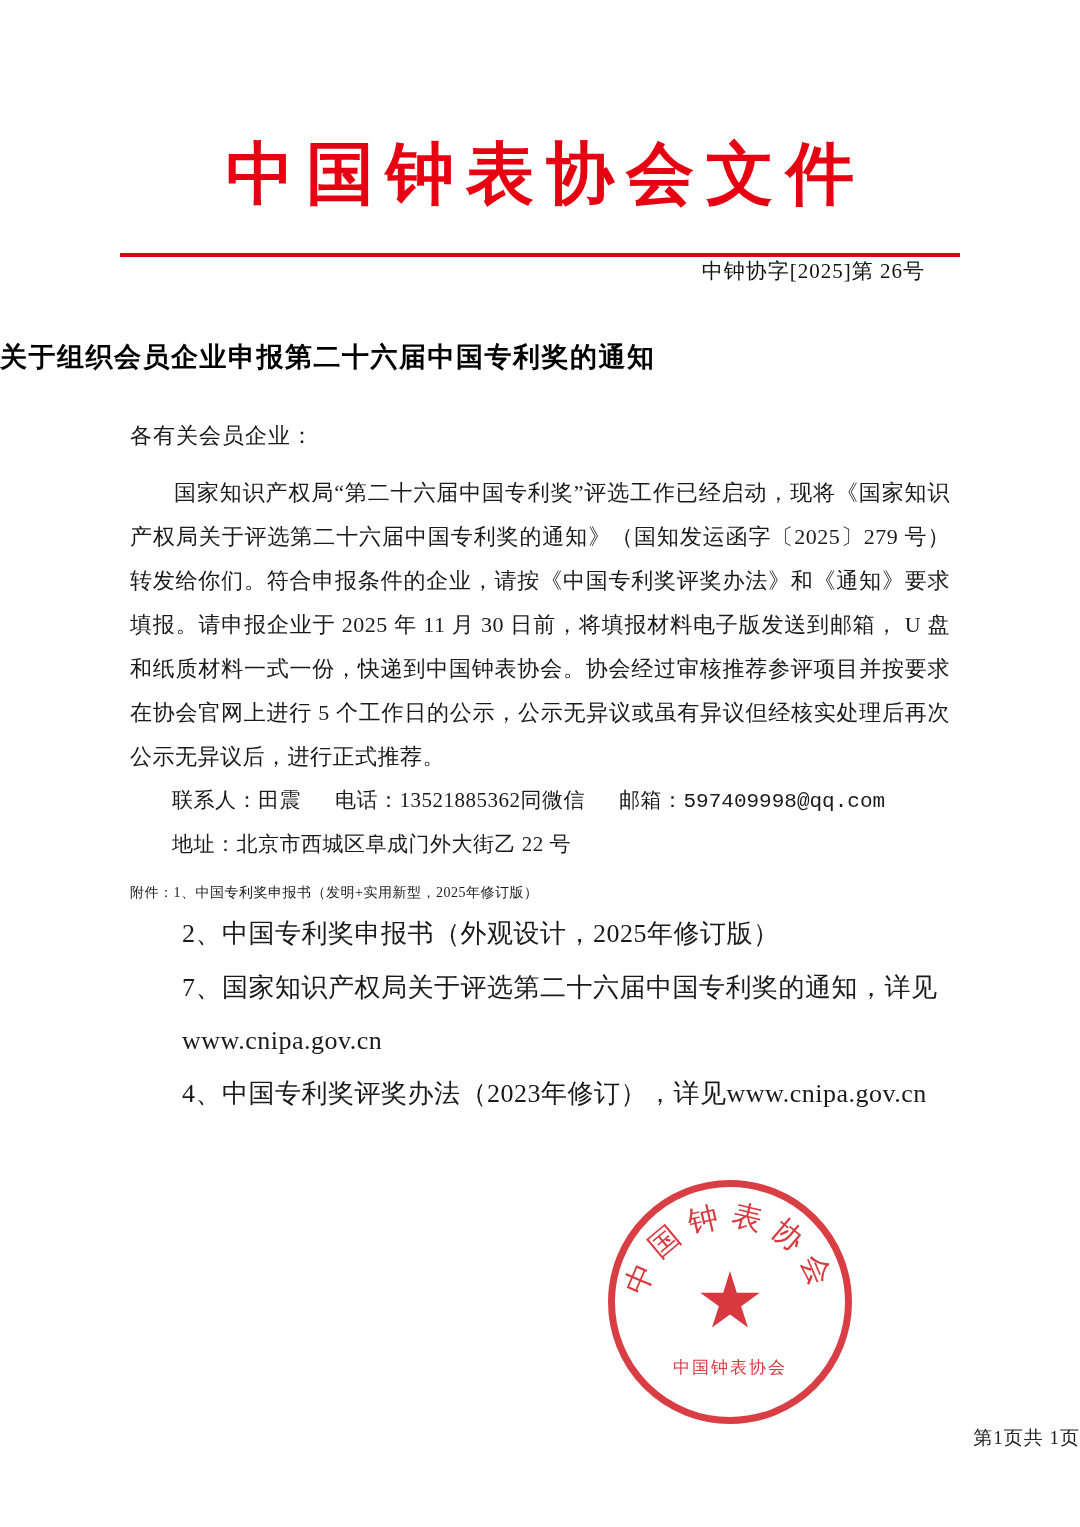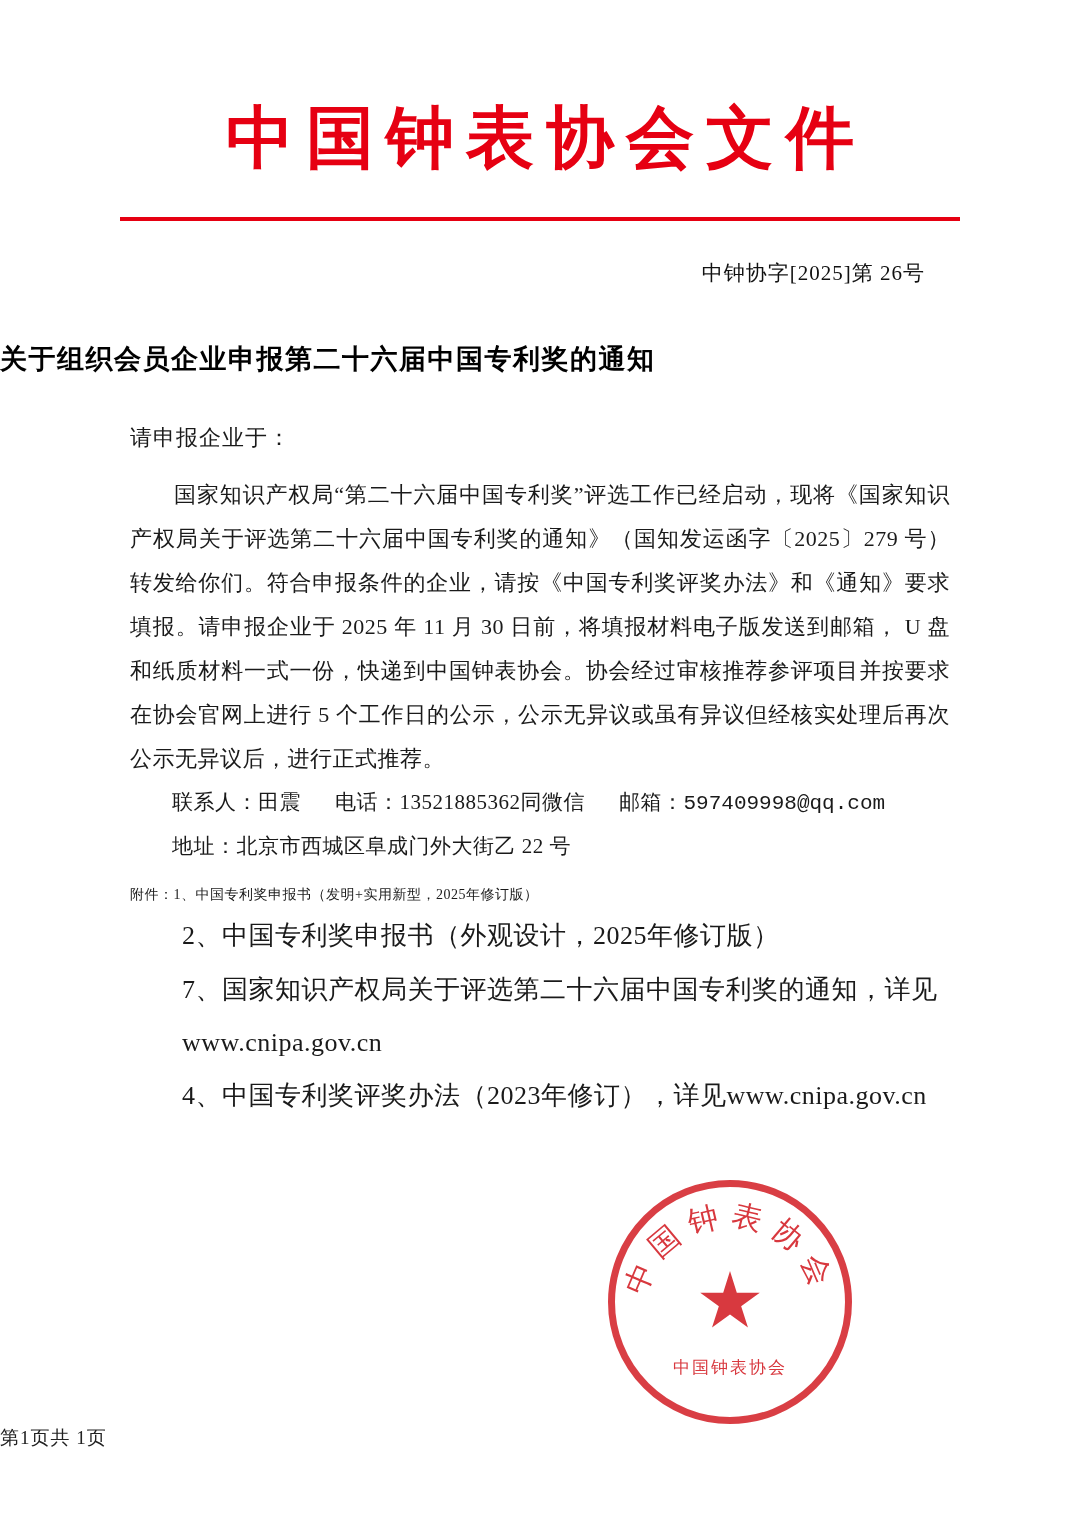--- a/index.html
+++ b/index.html
@@ -15,20 +15,21 @@
     background: #ffffff;
     font-family: "Liberation Serif", "DejaVu Serif", serif;
     color: #1a1a1a;
     overflow: hidden;
   }
 
   
   .masthead {
     text-align: center;
     padding-top: 100px;
+    margin-top: 36px;
   }
   .masthead-title {
     font-family: "DejaVu Serif", "Liberation Serif", serif;
     color: #e60012;
     font-size: 68px;
     font-weight: bold;
     letter-spacing: 12px;
     line-height: 1.1;
     text-indent: 12px;
     white-space: nowrap;
@@ -37,21 +38,20 @@
     width: 840px;
     height: 4px;
     background: #e60012;
     margin: 42px auto 0 auto;
   }
 
   
   .doc-number {
     text-align: right;
     padding-right: 155px;
-    margin-top: 38px;
     font-size: 21px;
     letter-spacing: 1px;
     color: #111;
   }
 
   
   .doc-title {
     margin-top: 54px;
     font-size: 27px;
     font-weight: bold;
@@ -163,21 +163,21 @@
     letter-spacing: 2px;
     color: #1a1a1a;
   }
 
   
   .footer {
     position: absolute;
     left: 0;
     right: 0;
     top: 1425px;
-    text-align: left;
+    text-align: right;
     font-size: 19px;
     letter-spacing: 1px;
     color: #222;
   }
 </style>
 </head>
 <body>
 
 <div class="page">
 
@@ -185,21 +185,21 @@
     <div class="masthead-title">中国钟表协会文件</div>
     <div class="masthead-rule"></div>
   </div>
 
   <div class="doc-number">中钟协字[2025]第 26号</div>
 
   <div class="doc-title">关于组织会员企业申报第二十六届中国专利奖的通知</div>
 
   <div class="body-wrap">
 
-    <div class="salutation">请申报企业于：</div>
+    <div class="salutation">各有关会员企业：</div>
 
     <p class="para">国家知识产权局“第二十六届中国专利奖”评选工作已经启动，现将《国家知识产权局关于评选第二十六届中国专利奖的通知》（国知发运函字〔2025〕279 号）转发给你们。符合申报条件的企业，请按《中国专利奖评奖办法》和《通知》要求填报。请申报企业于 2025 年 11 月 30 日前，将填报材料电子版发送到邮箱， U 盘和纸质材料一式一份，快递到中国钟表协会。协会经过审核推荐参评项目并按要求在协会官网上进行 5 个工作日的公示，公示无异议或虽有异议但经核实处理后再次公示无异议后，进行正式推荐。</p>
 
     <div class="contact-line">
       <span>联系人：</span><span>田震</span><span class="contact-gap-1"></span><span>电话：</span><span>13521885362同微信</span><span class="contact-gap-2"></span><span>邮箱：</span><span class="mono-url">597409998@qq.com</span>
     </div>
 
     <div class="contact-line">
       <span>地址：</span><span>北京市西城区阜成门外大街乙 22 号</span>
     </div>

